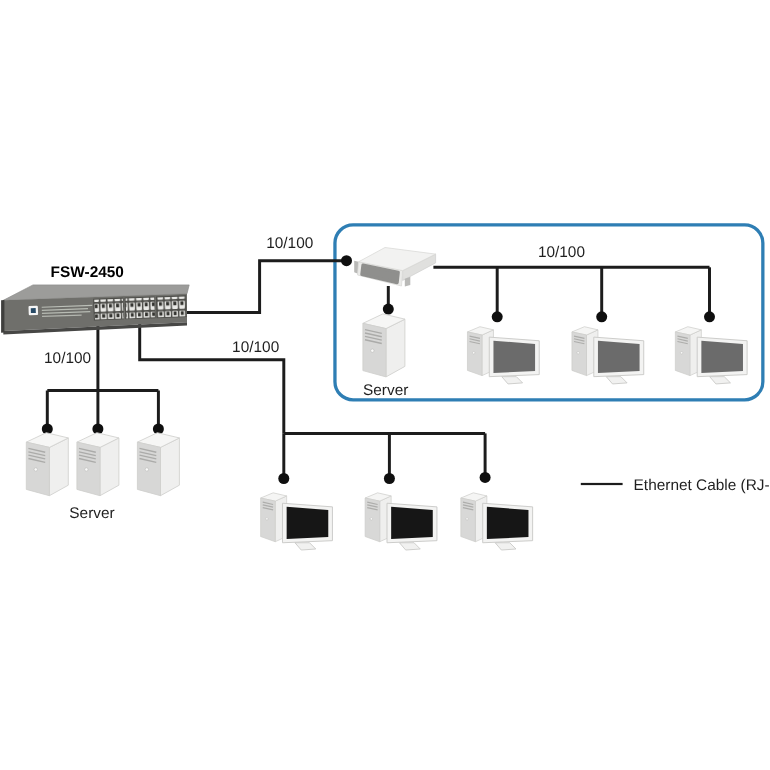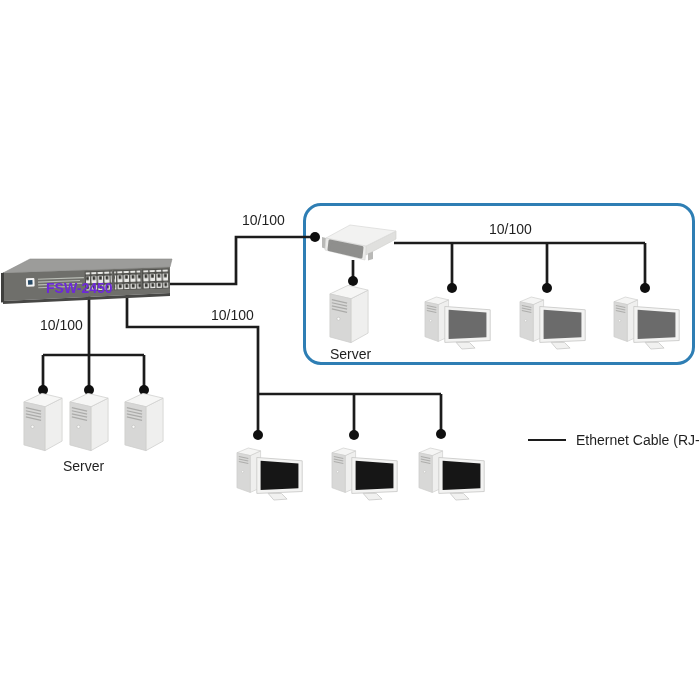--- a/index.html
+++ b/index.html
@@ -1,21 +1,21 @@
 <!DOCTYPE html>
 <html><head>
 <meta charset="utf-8">
 <style>
   html,body{margin:0;padding:0;background:#ffffff;}
   #screen{
     position:relative;width:700px;height:700px;background:#ffffff;overflow:hidden;
     font-family:"Liberation Sans",sans-serif;color:#1f1f1f;
   }
   .lbl{position:absolute;font-size:14px;line-height:1.1;color:#1f1f1f;white-space:nowrap;}
-  .lbl.bold{font-weight:bold;color:#6d28d9;margin-top:41px;}
+  .lbl.bold{font-weight:bold;color:#000000;}
   .bluebox{
     position:absolute;left:303px;top:203px;width:392px;height:162px;
     border:3px solid #2e7eb4;border-radius:18px;box-sizing:border-box;background:transparent;
   }
   svg.layer{position:absolute;left:0;top:0;}
   svg.dev{position:absolute;overflow:visible;}
   .screen-gray{--screen:#6b6b6b;}
   .screen-black{--screen:#161616;}
   .legend{position:absolute;left:528px;top:432px;display:flex;align-items:center;gap:10px;}
   .legend .keyline{width:38px;height:0;border-top:2.6px solid #1c1c1c;}

